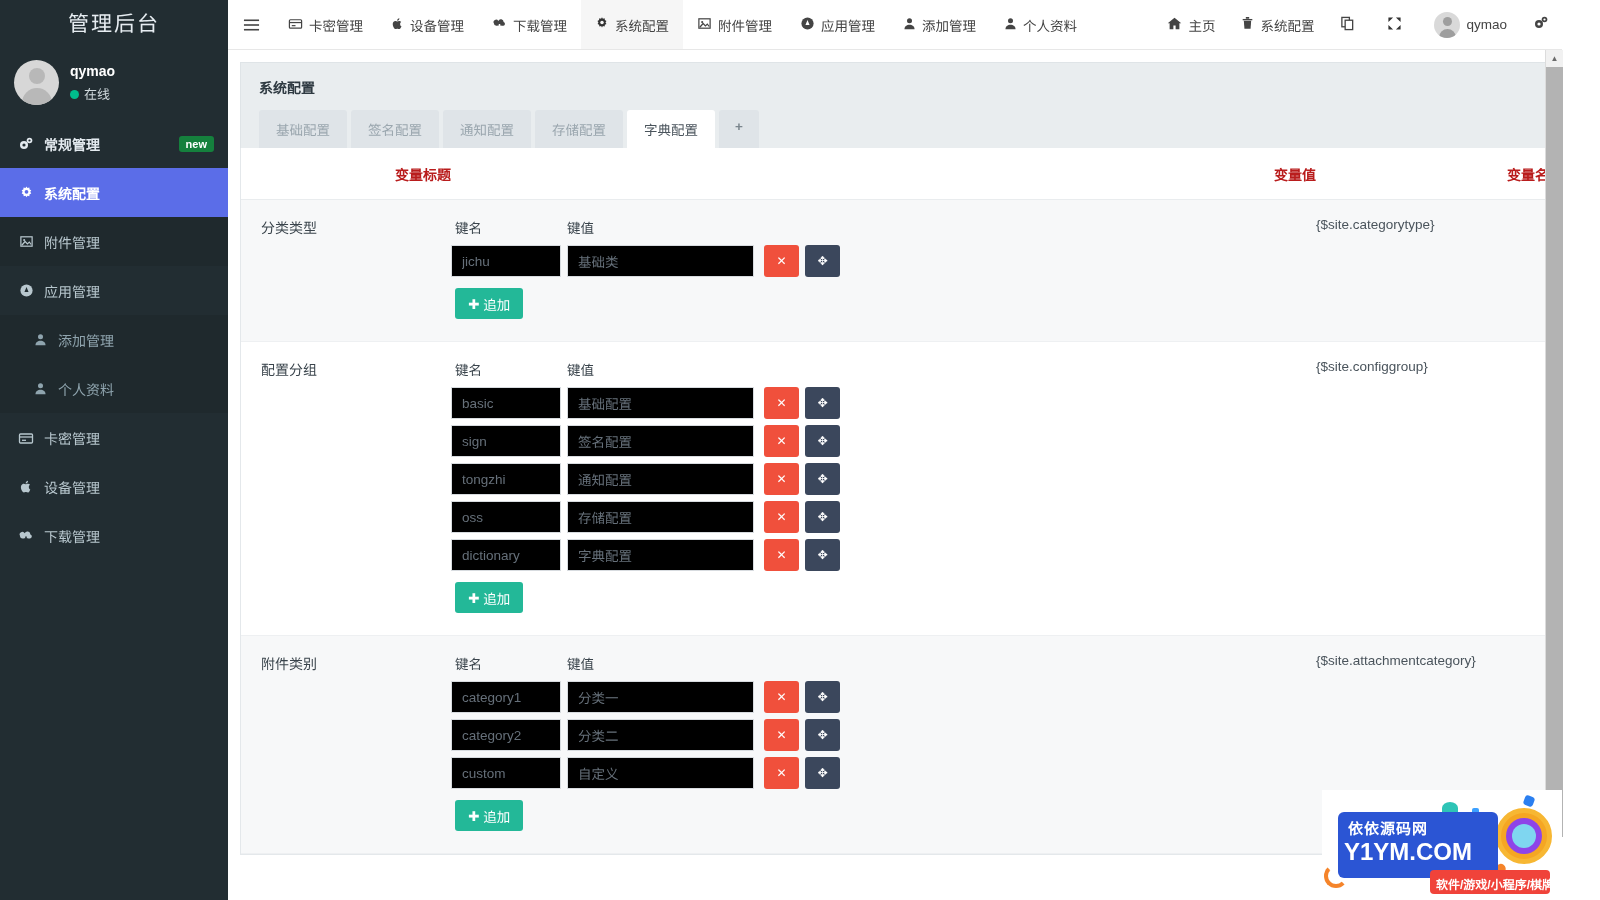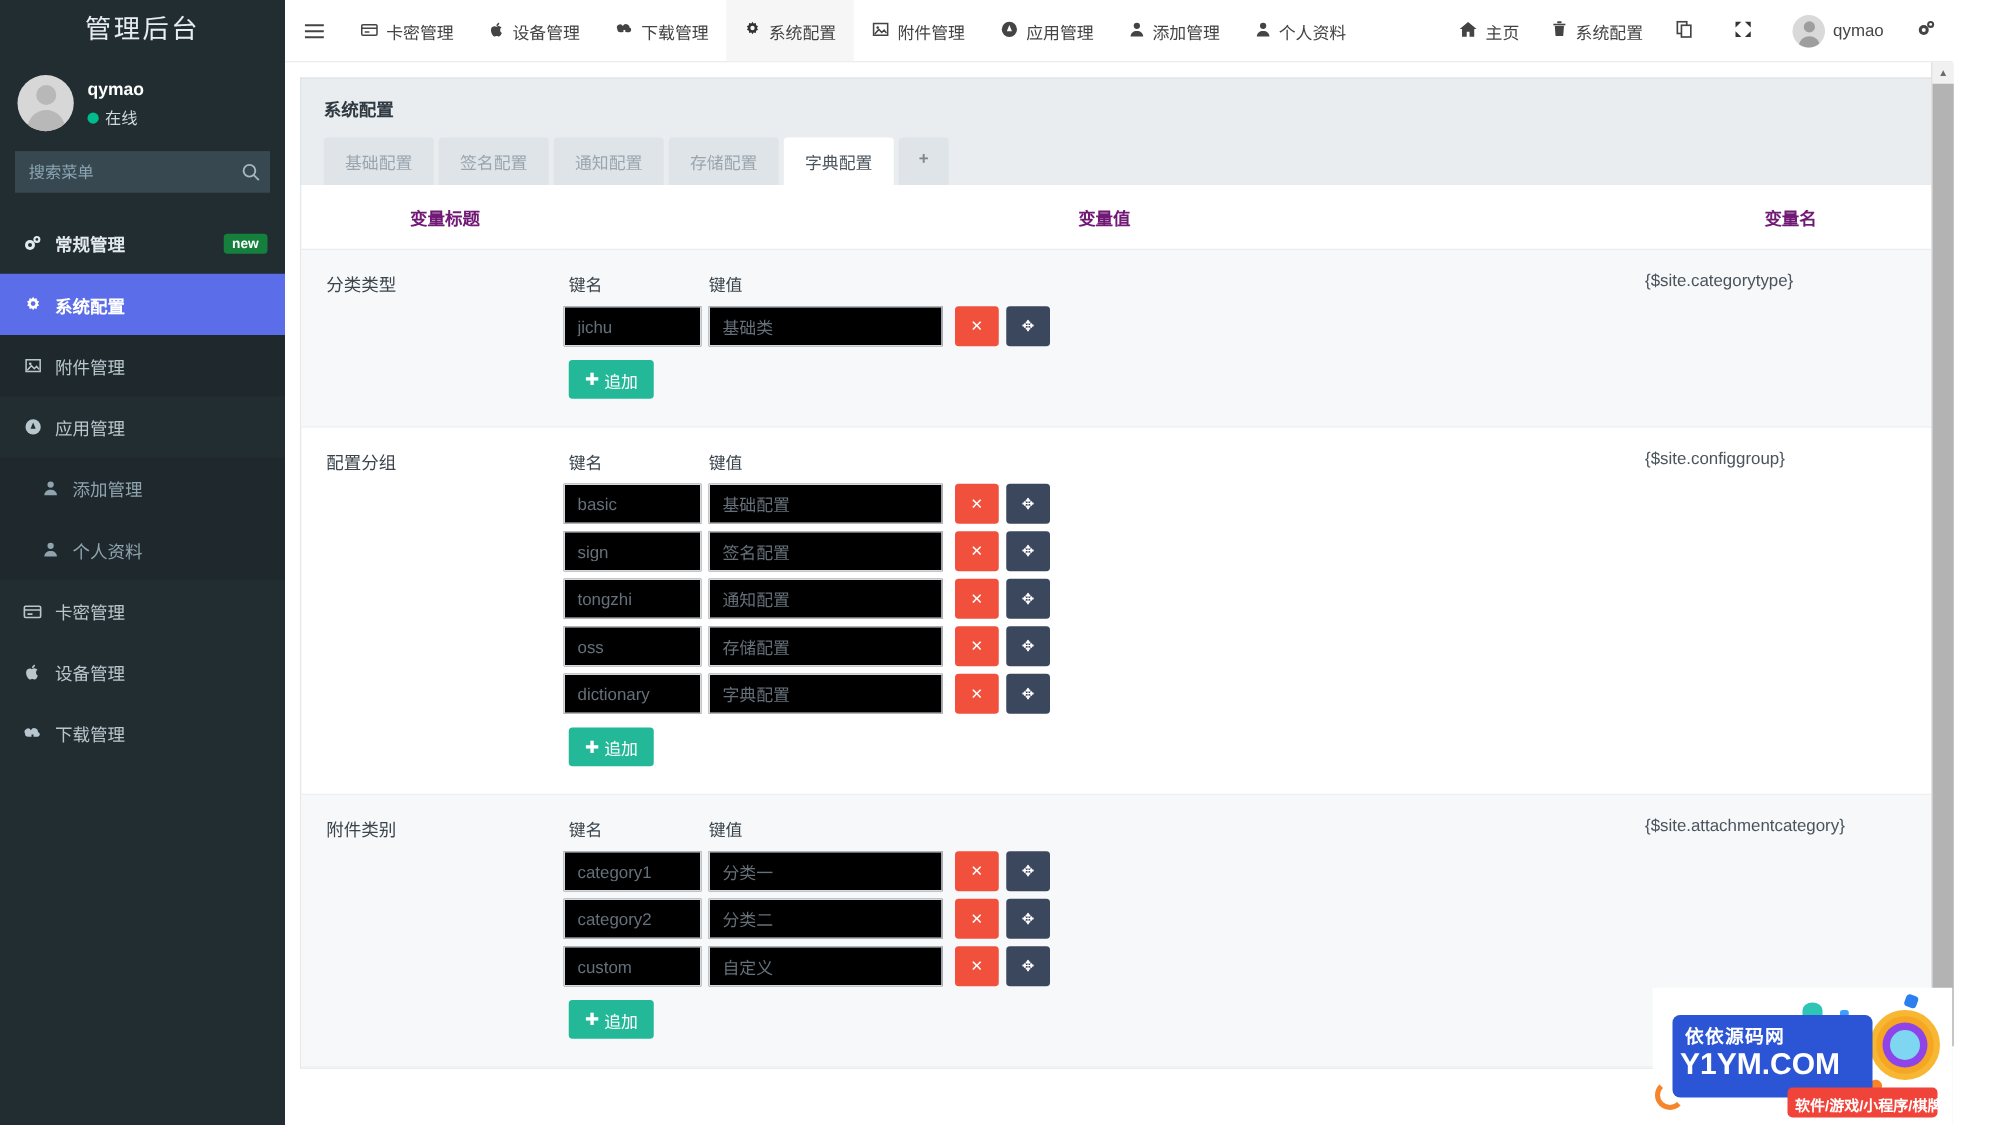--- a/index.html
+++ b/index.html
@@ -174,22 +174,22 @@
     background: #dfe4e8;
     border-radius: 3px 3px 0 0;
     cursor: pointer;
   }
   .tab.active { background: #ffffff; color: #4a545c; }
   .tab.plus { color: #7b868e; font-weight: bold; padding: 9px 16px; }
 
   
   table.cfg { width: 100%; border-collapse: collapse; }
   table.cfg thead th {
-    text-align: center;
-    font-size: 14px; font-weight: bold; color: #701a75;
+    text-align: right;
+    font-size: 14px; font-weight: bold; color: #b91c1c;
     padding: 16px 0 15px 0;
     border-bottom: 1px solid #e9ecee;
   }
   table.cfg thead th.c1 { width: 210px; padding-left: 20px; }
   table.cfg thead th.c2 { width: 865px; }
   table.cfg thead th.c3 { }
   table.cfg tbody tr.row-alt { background: #f7f8f9; }
   table.cfg tbody td {
     vertical-align: top;
     padding: 17px 0 22px 0;
@@ -326,29 +326,20 @@
       <div class="avatar-lg"></div>
       <div class="user-info">
         <div class="user-name">qymao</div>
         <div class="user-status">
           <span class="dot-online"></span>
           <span>在线</span>
         </div>
       </div>
     </div>
 
-    <div class="search-wrap">
-      <input class="search-input" type="text" placeholder="搜索菜单" style="">
-      <button class="search-btn">
-        <svg width="15" height="15" viewBox="0 0 16 16" fill="none" stroke="currentColor" stroke-width="1.6">
-          <circle cx="7" cy="7" r="5"></circle>
-            <line x1="10.7" y1="10.7" x2="15" y2="15"></line>
-        </svg>
-      </button>
-    </div>
 
     <ul class="menu">
       <li class="menu-item header-item">
         <span class="mi-ico">
           <svg width="16" height="16" viewBox="0 0 16 16" fill="currentColor">
               <circle cx="6" cy="9" r="4"></circle>
               <circle cx="6" cy="9" r="1.6" fill="#222d32"></circle>
               <circle cx="11.5" cy="4.5" r="2.8"></circle>
               <circle cx="11.5" cy="4.5" r="1.1" fill="#222d32"></circle>
             </svg>

